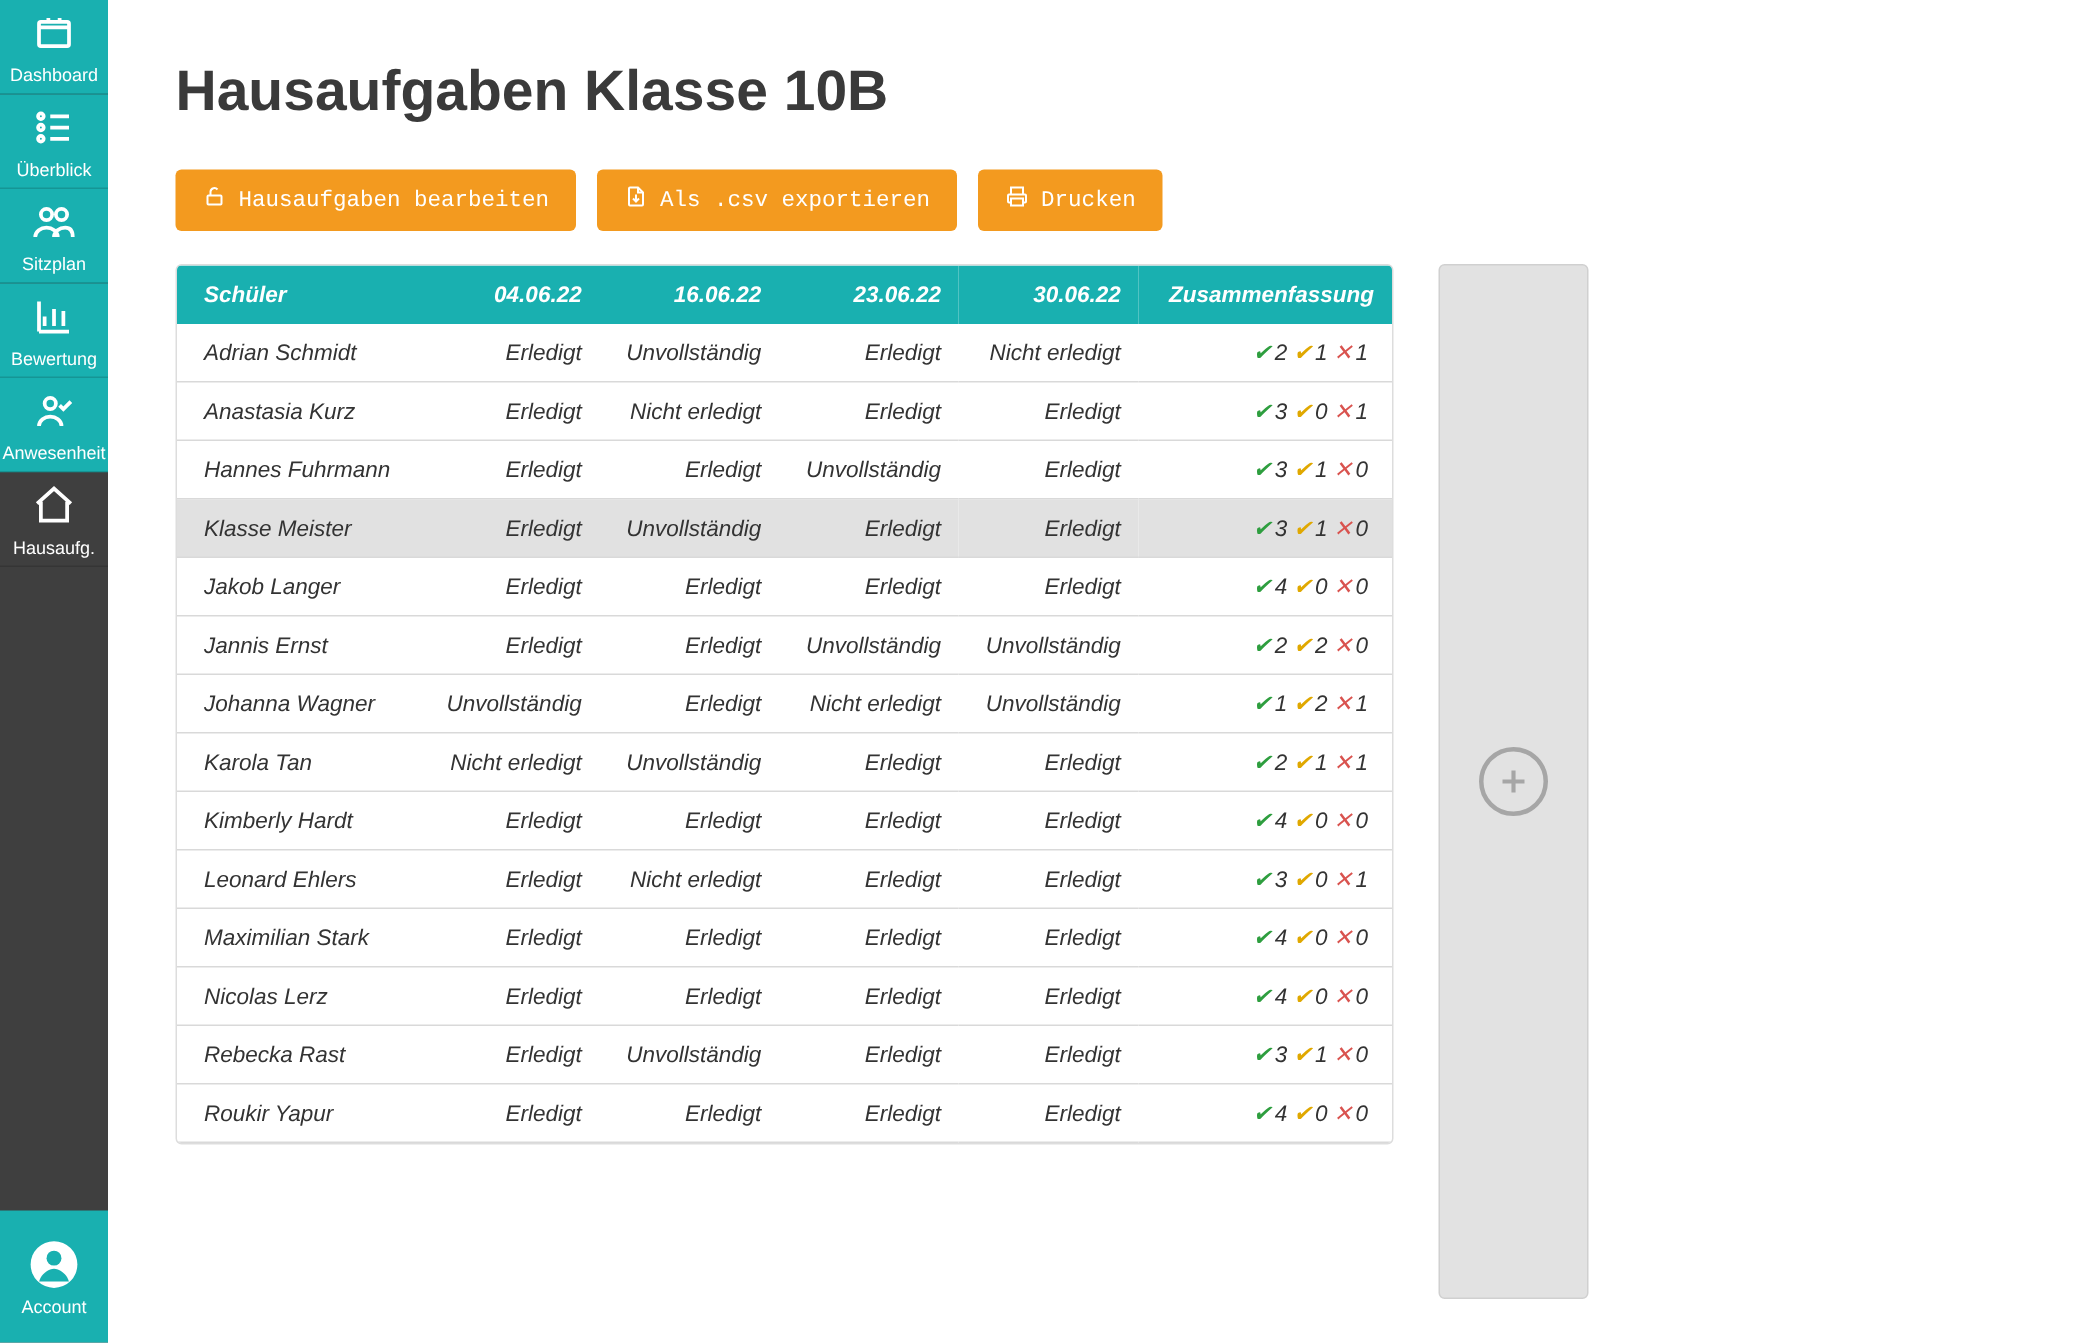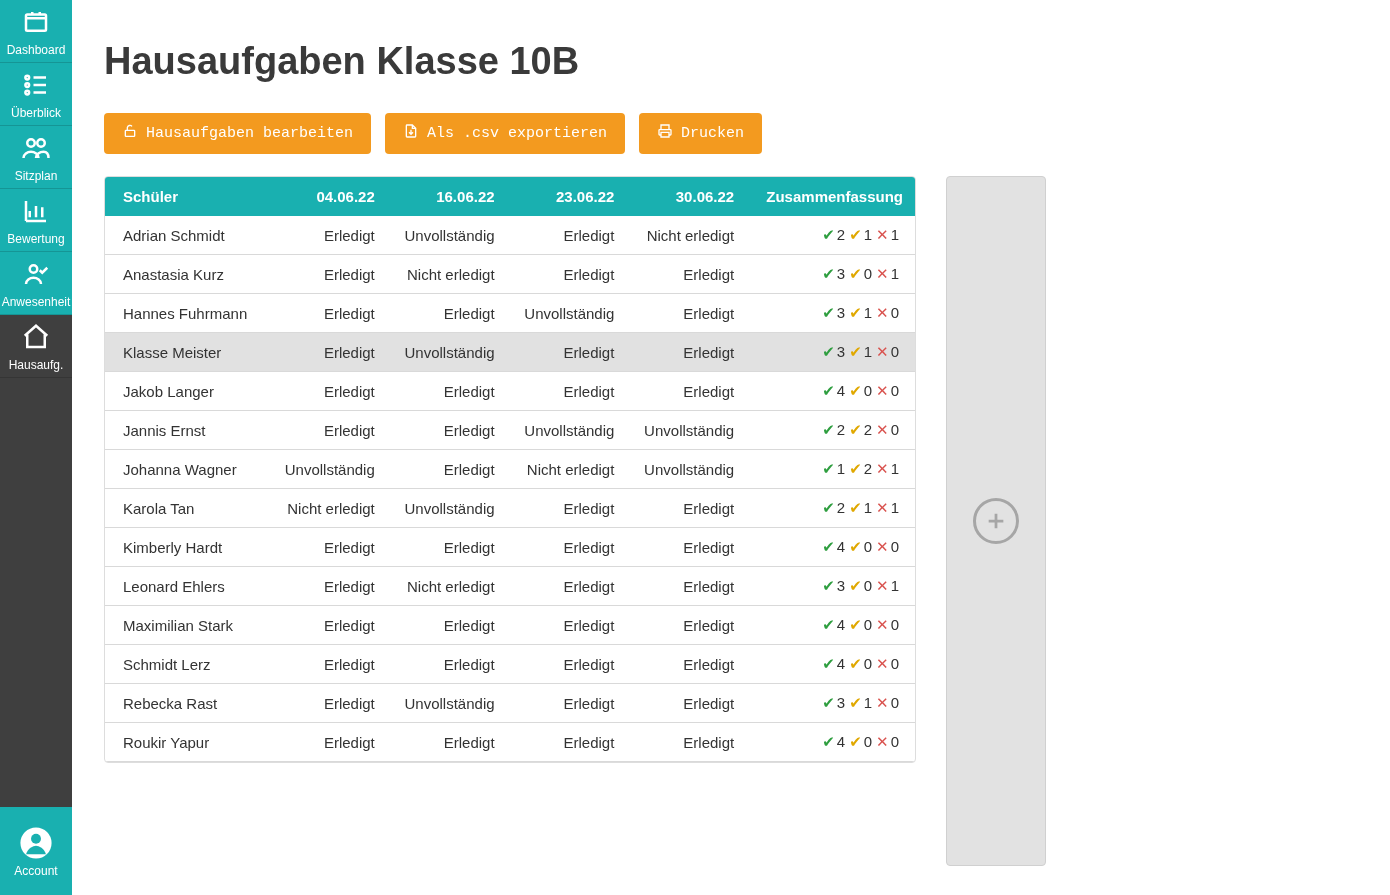--- a/index.html
+++ b/index.html
@@ -8,29 +8,29 @@
   .sidebar{position:absolute;left:0;top:0;width:72px;height:100%;background:#3f3f3f;display:flex;flex-direction:column;}
   .side-item{width:72px;height:63px;display:flex;flex-direction:column;align-items:center;justify-content:center;gap:4px;color:#fff;font-size:12px;font-weight:500;cursor:pointer;border-bottom:1px solid rgba(0,0,0,.15);}
   .side-item.teal{background:#19b0b0;}
   .side-item.dark{background:#3f3f3f;}
   .side-item svg{width:30px;height:30px;fill:none;stroke:#fff;stroke-width:2;}
   .side-spacer{flex:1;}
   .side-account{width:72px;height:88px;display:flex;flex-direction:column;align-items:center;justify-content:center;gap:2px;background:#19b0b0;color:#fff;font-size:12px;cursor:pointer;}
   .side-account svg{width:34px;height:34px;fill:#fff;stroke:#fff;}
   .side-label{text-align:center;line-height:1;}
   
-  .main{position:absolute;left:72px;top:0;right:0;bottom:0;padding:40px 40px 0 32px;}
+  .main{position:absolute;left:72px;top:0;right:0;bottom:0;padding:40px 40px 0 45px;}
   .page-title{font-size:38px;font-weight:600;color:#3a3a3a;margin-bottom:30px;}
   .toolbar{display:flex;gap:14px;margin-bottom:22px;}
   .btn{background:#f39a1f;color:#fff;border:none;border-radius:4px;padding:10px 18px;font-size:15px;font-weight:500;display:flex;align-items:center;gap:8px;cursor:pointer;font-family:Liberation Mono, monospace;}
   .btn svg{width:16px;height:16px;stroke:#fff;fill:none;stroke-width:2;}
   .content-row{display:flex;gap:30px;align-items:flex-start;}
   
   .table-wrap{width:812px;border:1px solid #ddd;border-radius:4px;overflow:hidden;}
-  table{width:100%;border-collapse:collapse;font-size:15px;}
+  table{width:100%;border-collapse:collapse;font-size:15px;font-style:italic;}
   thead th{background:#19b0b0;color:#fff;font-weight:700;padding:11px 12px;text-align:right;}
   thead th.left{text-align:left;padding-left:18px;}
   tbody td{padding:10px 12px;text-align:right;border-bottom:1px solid #d9d9d9;}
   tbody td.left{text-align:left;padding-left:18px;font-weight:500;}
   tbody tr.hover{background:#e1e1e1;}
   .summary{white-space:nowrap;font-weight:500;}
   .summary .s{margin-left:2px;margin-right:4px;display:inline-block;}
   .chk{color:#2e9e3f;}
   .wrn{color:#e0a800;}
   .err{color:#d9534f;}
@@ -232,21 +232,21 @@
             </tr>
             <tr>
               <td class="left">Maximilian Stark</td>
               <td>Erledigt</td>
               <td>Erledigt</td>
               <td>Erledigt</td>
               <td>Erledigt</td>
               <td class="summary"><span class="chk">✔</span><span class="s">4</span><span class="wrn">✔</span><span class="s">0</span><span class="err">✕</span><span class="s">0</span></td>
             </tr>
             <tr>
-              <td class="left">Schmidt Lerz</td>
+              <td class="left">Nicolas Lerz</td>
               <td>Erledigt</td>
               <td>Erledigt</td>
               <td>Erledigt</td>
               <td>Erledigt</td>
               <td class="summary"><span class="chk">✔</span><span class="s">4</span><span class="wrn">✔</span><span class="s">0</span><span class="err">✕</span><span class="s">0</span></td>
             </tr>
             <tr>
               <td class="left">Rebecka Rast</td>
               <td>Erledigt</td>
               <td>Unvollständig</td>

